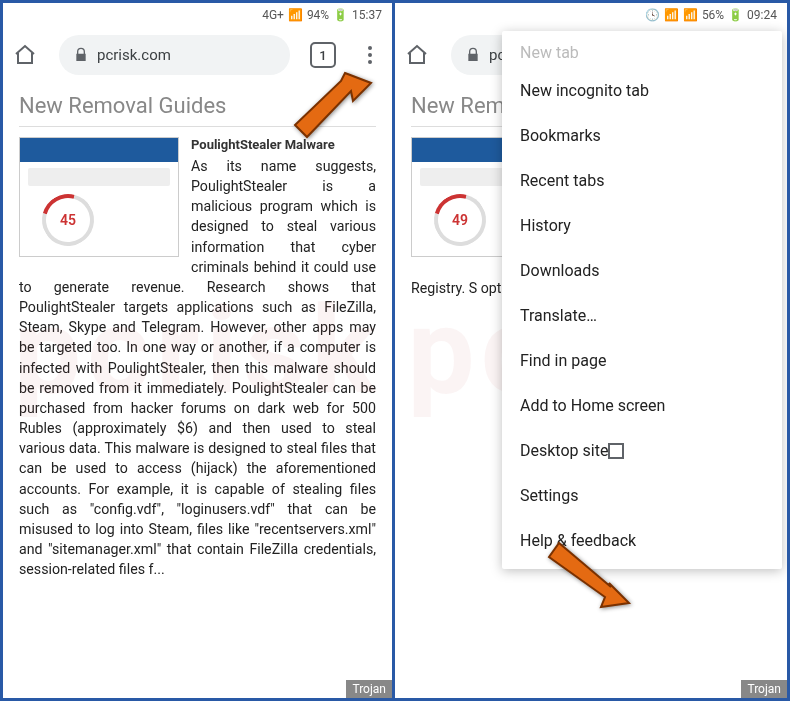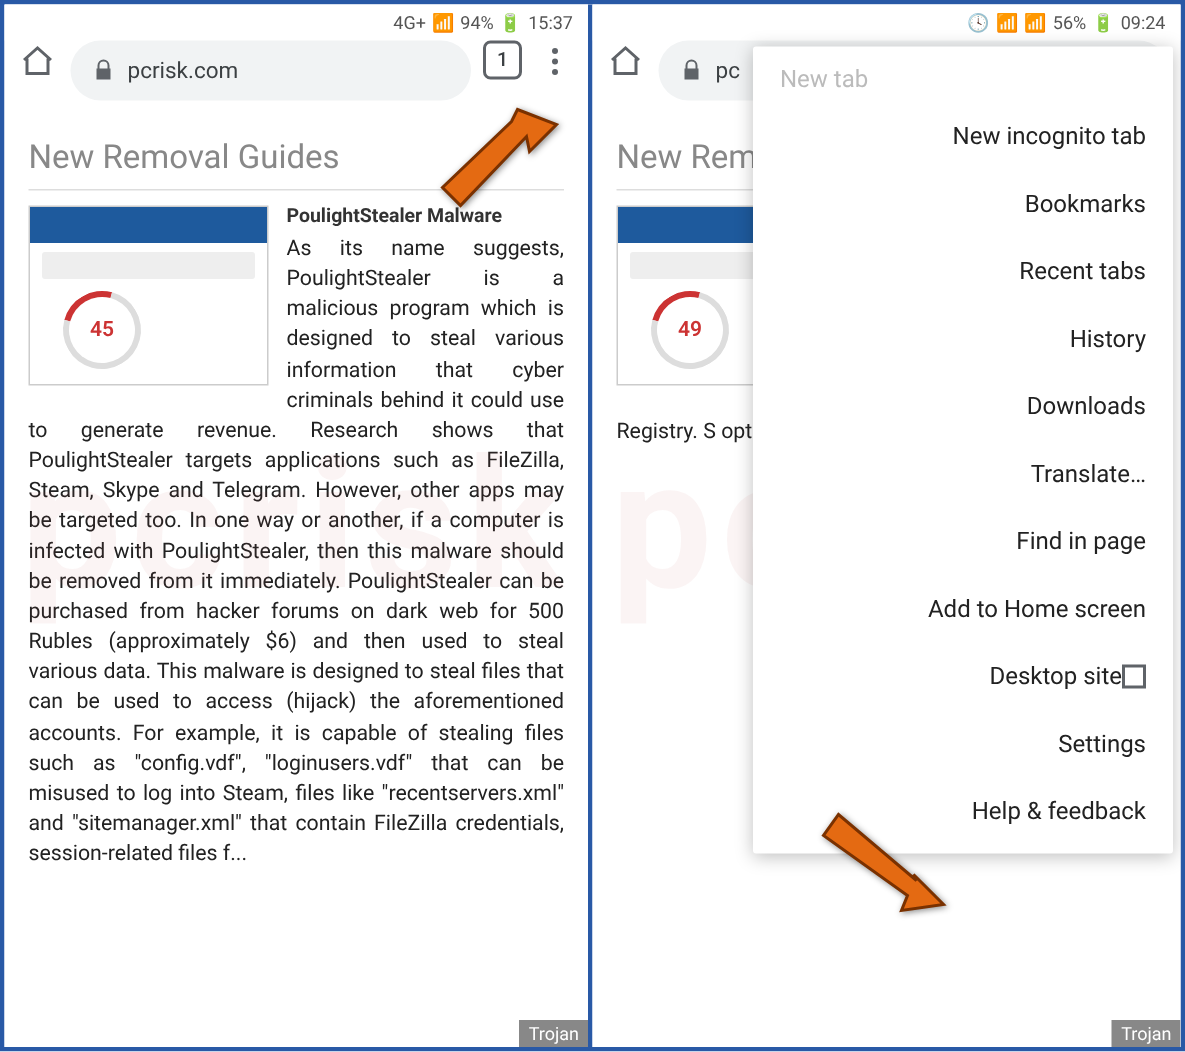--- a/index.html
+++ b/index.html
@@ -4,21 +4,21 @@
 <style>
   * { margin: 0; padding: 0; box-sizing: border-box; font-family: Roboto, Arial, sans-serif; }
   body { background: #fff; width: 790px; height: 701px; overflow: hidden; position: relative; }
   .container { display: flex; width: 790px; height: 701px; border: 3px solid #2959a6; }
   .half { width: 50%; height: 100%; background: #fff; position: relative; overflow: hidden; }
   .half.left { border-right: 3px solid #2959a6; }
 
   .status-bar { height: 24px; background: #fff; display: flex; justify-content: flex-end; align-items: center; padding: 0 10px; font-size: 12px; color: #555; gap: 4px; }
   .status-bar span { font-size: 12px; }
 
-  .top-bar { height: 56px; display: flex; align-items: flex-start; padding: 0 8px; gap: 8px; }
+  .top-bar { height: 56px; display: flex; align-items: center; padding: 0 8px; gap: 20px; }
   .home-icon { width: 28px; height: 28px; display: flex; align-items: center; justify-content: center; }
   .url-pill { flex: 1; background: #f1f3f4; border-radius: 22px; height: 40px; display: flex; align-items: center; padding: 0 14px; gap: 8px; color: #3c4043; font-size: 15px; }
   .tab-count { width: 26px; height: 26px; border: 2px solid #5f6368; border-radius: 5px; display: flex; align-items: center; justify-content: center; font-size: 13px; font-weight: 500; color: #3c4043; }
   .more-icon { width: 28px; height: 28px; display: flex; align-items: center; justify-content: center; flex-direction: column; gap: 3px; }
   .more-icon .dot { width: 4px; height: 4px; border-radius: 50%; background: #5f6368; }
 
   .content { padding: 10px 16px; font-size: 14.5px; color: #333; }
   .section-title { font-size: 22px; color: #888; font-weight: 400; border-bottom: 1px solid #ddd; padding-bottom: 8px; margin-bottom: 10px; }
 
   .article { }
@@ -28,21 +28,21 @@
   .thumb .gauge span { transform: rotate(30deg); }
 
   .article-title { font-weight: 700; font-size: 13px; margin-bottom: 4px; }
   .article-body { font-size: 14.2px; line-height: 1.42; text-align: justify; text-justify: inter-word; color: #222; }
 
   .trojan-tag { position: absolute; bottom: 0; right: 0; background: #888; color: #fff; font-size: 12px; padding: 2px 6px; }
 
   
   .menu { position: absolute; right: 5px; top: 28px; width: 280px; background: #fff; box-shadow: 0 2px 12px rgba(0,0,0,0.25); border-radius: 2px; padding: 6px 0; z-index: 10; }
   .menu .stale { color: #bbb; font-size: 16px; padding: 6px 18px; }
-  .menu-item { padding: 13px 18px; font-size: 16px; color: #222; display: flex; align-items: center; justify-content: flex-end; }
+  .menu-item { padding: 13px 18px; font-size: 16px; color: #222; display: flex; align-items: center; justify-content: flex-start; }
   .menu-item .checkbox { width: 16px; height: 16px; border: 2px solid #5f6368; }
 
   
   .arrow { position: absolute; z-index: 20; }
   .arrow svg { filter: drop-shadow(1px 1px 2px rgba(0,0,0,0.45)); }
 
   
   .watermark { position: absolute; top: 50%; left: 50%; transform: translate(-50%,-50%) rotate(0deg); font-size: 120px; font-weight: 700; color: rgba(180,60,60,0.06); letter-spacing: 6px; pointer-events: none; white-space: nowrap; }
 </style>
 </head>

